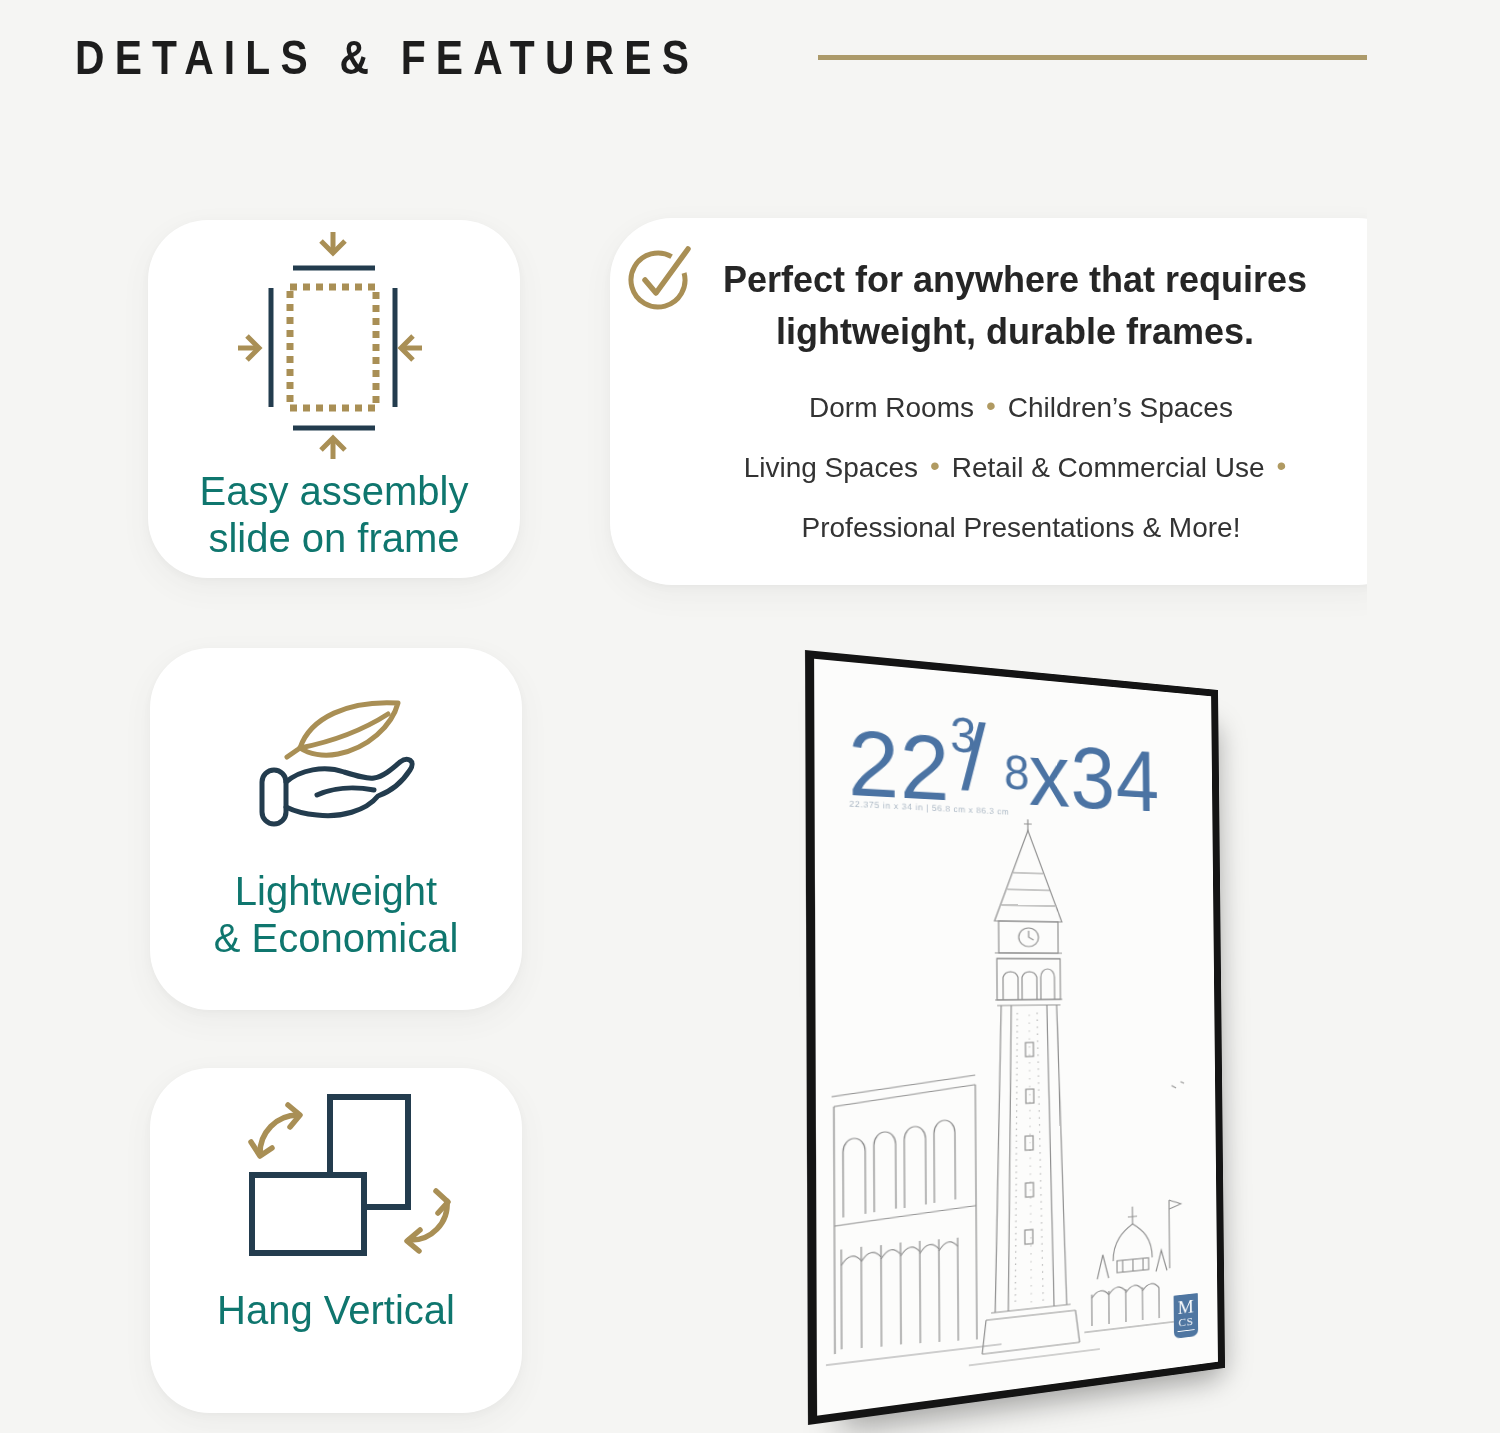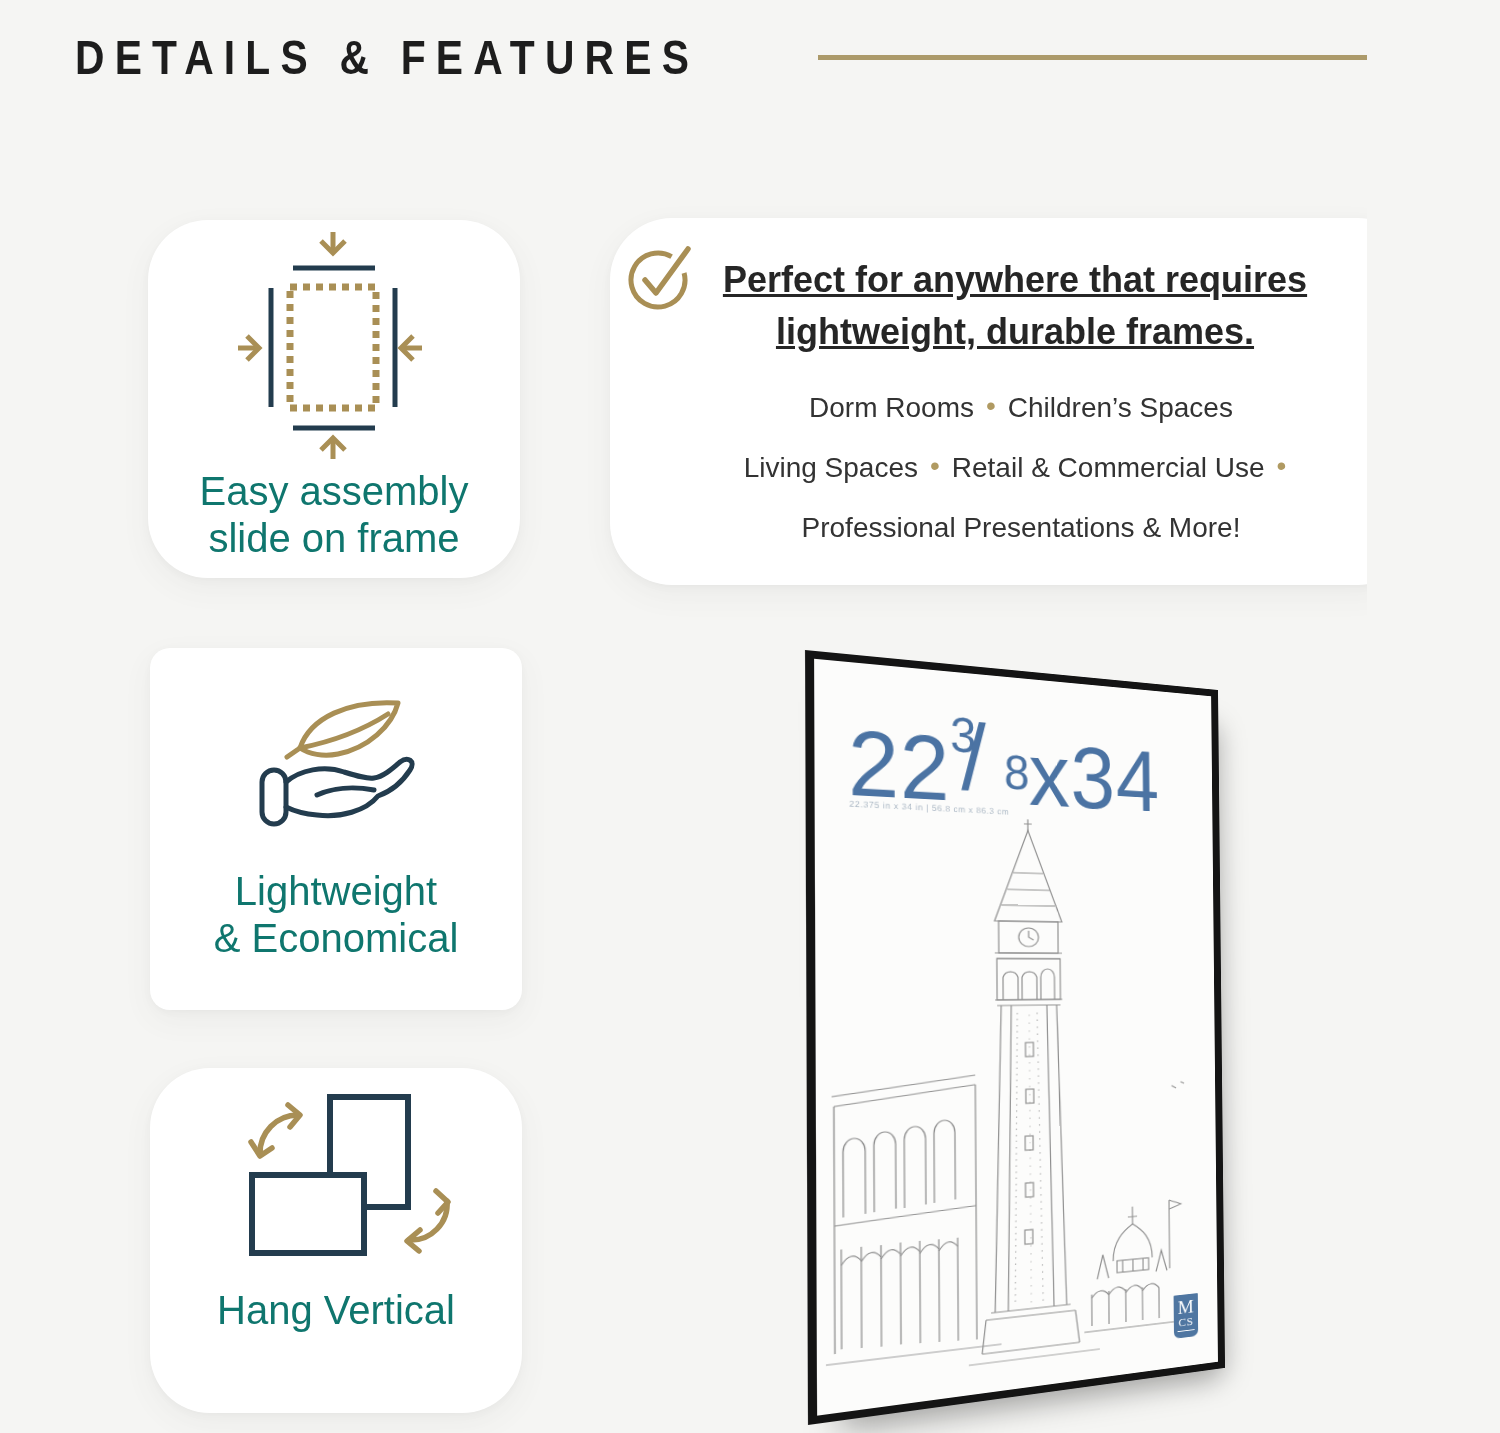--- a/index.html
+++ b/index.html
@@ -22,39 +22,39 @@
     position:absolute;left:818px;top:55px;width:676px;height:5px;
     background:#ac9a6a;
   }
 
   
   .card{
     position:absolute;background:#ffffff;border-radius:60px;
     box-shadow:0 10px 30px rgba(80,80,80,.06),0 2px 8px rgba(0,0,0,.03);
   }
   .card-1{left:148px;top:220px;width:372px;height:358px;}
-  .card-2{left:150px;top:648px;width:372px;height:362px;border-radius:20px;}
+  .card-2{left:150px;top:648px;width:372px;height:362px;}
   .card-3{left:150px;top:1068px;width:372px;height:345px;}
   .card-callout{left:610px;top:218px;width:810px;height:367px;border-radius:62px;}
 
   .feature-label{
     position:absolute;left:0;right:0;text-align:center;
     font-size:40px;line-height:1.17;color:#0f766e;
   }
   .card-1 .feature-label{top:248px;}
   .card-2 .feature-label{top:220px;}
   .card-3 .feature-label{top:219px;}
 
   .icon-abs{position:absolute;}
 
   
   .callout-check{position:absolute;left:12px;top:22px;width:84px;height:76px;}
   .callout-heading{
     position:absolute;left:0;right:0;top:36px;text-align:center;
-    font-size:36px;font-weight:700;color:#262626;line-height:52px;text-decoration:underline;
+    font-size:36px;font-weight:700;color:#262626;line-height:52px;
   }
   .use-lines{position:absolute;left:12px;right:0;top:160px;text-align:right;}
   .use-line{
     height:60px;display:flex;align-items:center;justify-content:center;
     font-size:28px;color:#333333;white-space:nowrap;
   }
   .use-dot{color:#b09a62;font-size:28px;margin:0 12px;transform:translateY(-2px);}
 
   
   .pframe{

